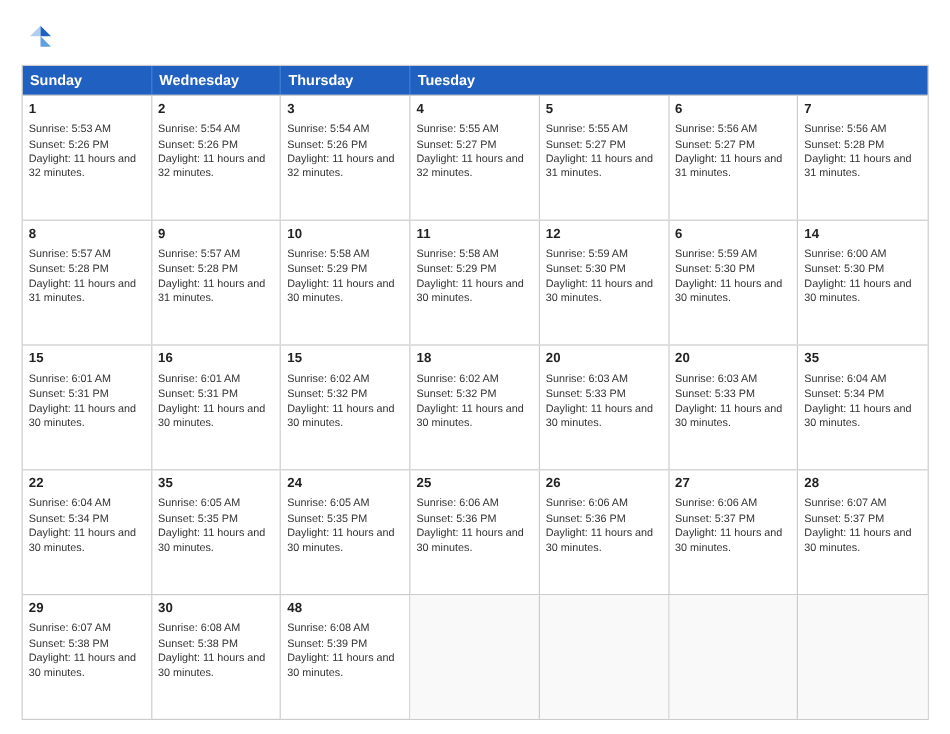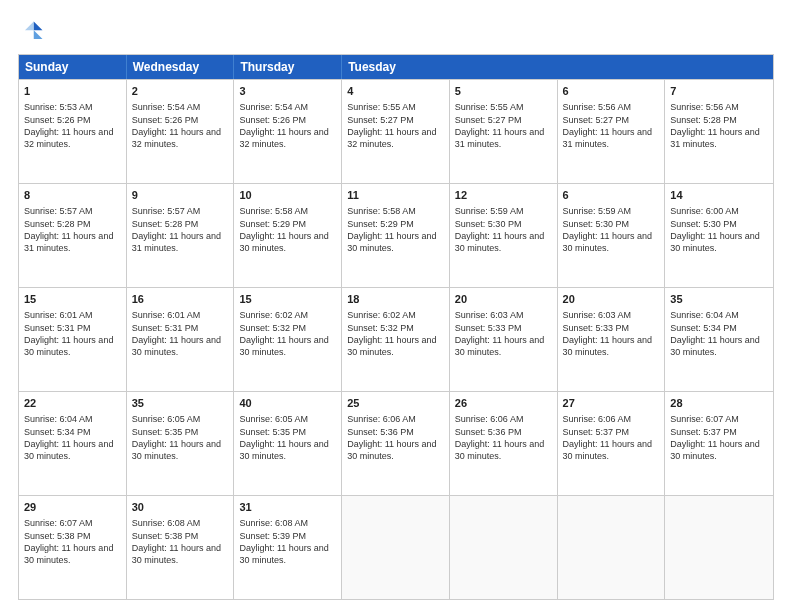--- a/index.html
+++ b/index.html
@@ -284,21 +284,21 @@
             <p>Sunset: 5:34 PM</p>
             <p>Daylight: 11 hours and 30 minutes.</p>
           </div>
           <div class="cal-cell">
             <span class="day-num">35</span>
             <p>Sunrise: 6:05 AM</p>
             <p>Sunset: 5:35 PM</p>
             <p>Daylight: 11 hours and 30 minutes.</p>
           </div>
           <div class="cal-cell">
-            <span class="day-num">40</span>
+            <span class="day-num">24</span>
             <p>Sunrise: 6:05 AM</p>
             <p>Sunset: 5:35 PM</p>
             <p>Daylight: 11 hours and 30 minutes.</p>
           </div>
           <div class="cal-cell">
             <span class="day-num">25</span>
             <p>Sunrise: 6:06 AM</p>
             <p>Sunset: 5:36 PM</p>
             <p>Daylight: 11 hours and 30 minutes.</p>
           </div>
@@ -328,21 +328,21 @@
             <p>Sunset: 5:38 PM</p>
             <p>Daylight: 11 hours and 30 minutes.</p>
           </div>
           <div class="cal-cell">
             <span class="day-num">30</span>
             <p>Sunrise: 6:08 AM</p>
             <p>Sunset: 5:38 PM</p>
             <p>Daylight: 11 hours and 30 minutes.</p>
           </div>
           <div class="cal-cell">
-            <span class="day-num">31</span>
+            <span class="day-num">48</span>
             <p>Sunrise: 6:08 AM</p>
             <p>Sunset: 5:39 PM</p>
             <p>Daylight: 11 hours and 30 minutes.</p>
           </div>
           <div class="cal-cell empty"></div>
           <div class="cal-cell empty"></div>
           <div class="cal-cell empty"></div>
           <div class="cal-cell empty"></div>
         </div>
       </div>

